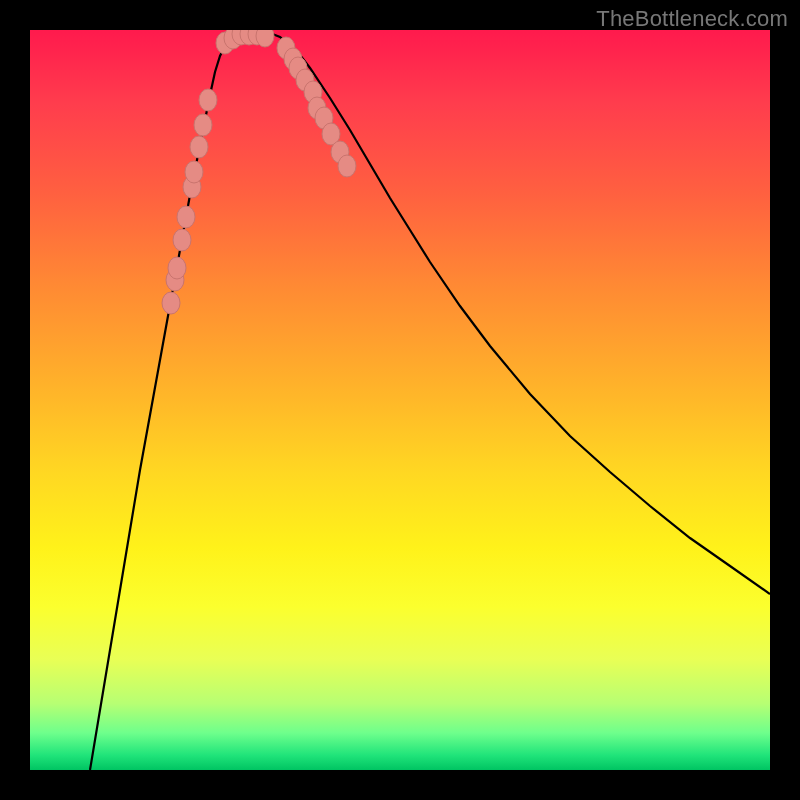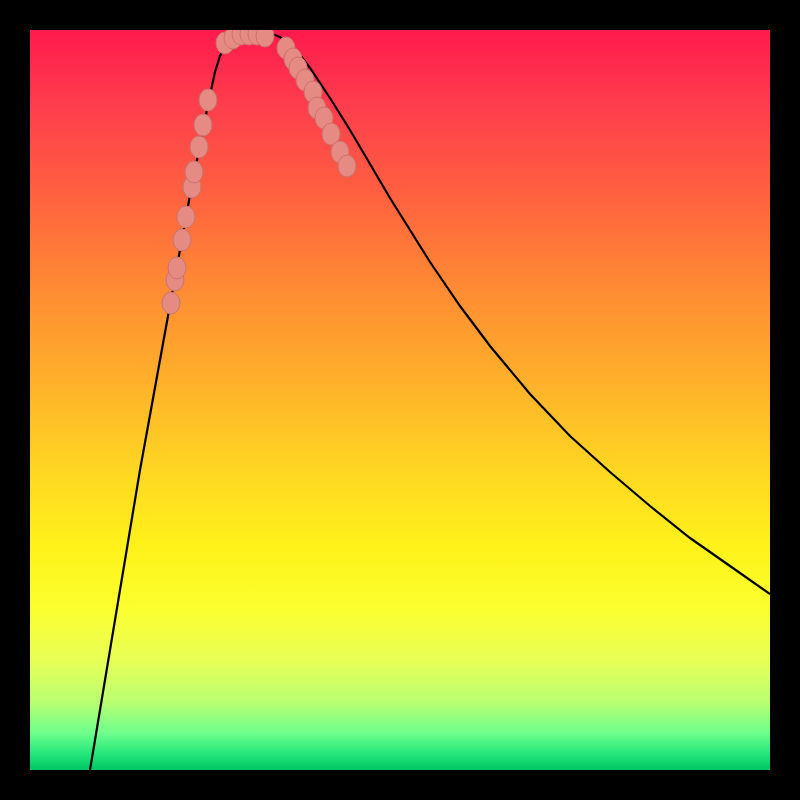--- a/index.html
+++ b/index.html
@@ -89,13 +89,14 @@
         <ellipse cx="275" cy="50" rx="9" ry="11" fill="#e58b84" stroke="#c9746e" stroke-width="1"></ellipse>
         <ellipse cx="283" cy="62" rx="9" ry="11" fill="#e58b84" stroke="#c9746e" stroke-width="1"></ellipse>
         <ellipse cx="287" cy="78" rx="9" ry="11" fill="#e58b84" stroke="#c9746e" stroke-width="1"></ellipse>
         <ellipse cx="294" cy="88" rx="9" ry="11" fill="#e58b84" stroke="#c9746e" stroke-width="1"></ellipse>
         <ellipse cx="301" cy="104" rx="9" ry="11" fill="#e58b84" stroke="#c9746e" stroke-width="1"></ellipse>
         <ellipse cx="310" cy="122" rx="9" ry="11" fill="#e58b84" stroke="#c9746e" stroke-width="1"></ellipse>
         <ellipse cx="317" cy="136" rx="9" ry="11" fill="#e58b84" stroke="#c9746e" stroke-width="1"></ellipse>
       </g>
   </svg>
 
+  <div class="watermark">TheBottleneck.com</div>
 </div>
 
 </body></html>

